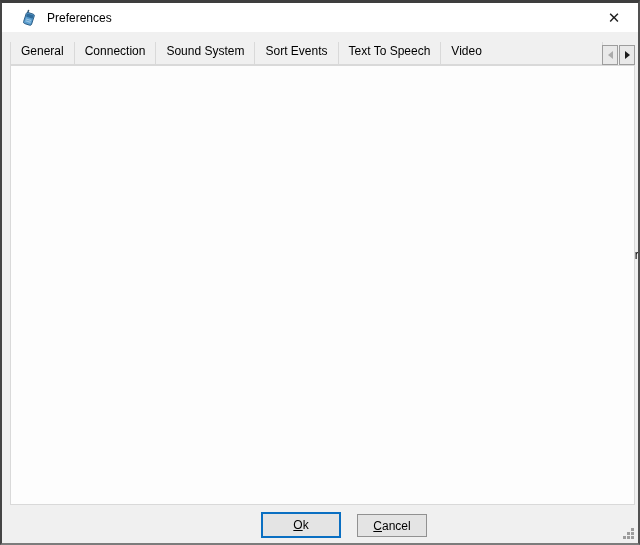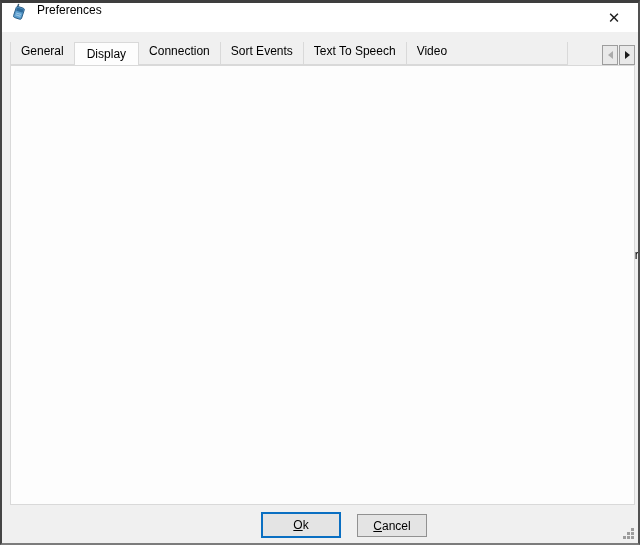--- a/index.html
+++ b/index.html
@@ -8,21 +8,21 @@
     position:relative;width:640px;height:545px;
     background:#f0f0f0;
     font-family:"Liberation Sans", sans-serif;
     font-size:12px;color:#000;
     border-top:3px solid #3e3e3e;border-left:2px solid #454545;
     border-right:2px solid #515151;border-bottom:2px solid #7c7c7c;
     overflow:hidden;
   }
   
   .titlebar{position:absolute;left:0;top:0;width:100%;height:29px;background:#ffffff;
-    display:flex;align-items:flex-start;padding-left:9px;}
+    display:flex;align-items:center;padding-left:19px;}
   .titlebar .app-icon{width:17px;height:17px;margin-right:9px;flex:none;}
   .title-text{font-size:12px;color:#000;}
   .close-btn{position:absolute;right:8px;top:0;width:32px;height:29px;display:flex;
     align-items:center;justify-content:center;font-size:15px;color:#1b1b1b;cursor:default;}
   
   .tabstrip{position:absolute;left:8px;top:39px;width:625px;height:23px;
     display:flex;align-items:flex-end;overflow:hidden;z-index:3;}
   .tab{height:28px;background:#f0f0f0;border:1px solid #d9d9d9;margin-right:-1px;
     display:flex;align-items:center;padding:0 10px;white-space:nowrap;position:relative;}
   .tab.selected{height:23px;background:#fdfdfd;border-bottom:none;z-index:2;
@@ -93,22 +93,22 @@
         <rect x="5.6" y="10.4" width="5.2" height="1.1" fill="#9cc6e4"></rect>
         <rect x="5.6" y="12.3" width="5.2" height="1.1" fill="#9cc6e4"></rect>
       </g>
     </svg>
     <span class="title-text">Preferences</span>
     <div class="close-btn">✕</div>
   </div>
 
   <div class="tabstrip" id="tabstrip">
     <div class="tab">General</div>
-      <div class="tab selected">Display</div>
       <div class="tab">Connection</div>
+      <div class="tab">Sound System</div>
       <div class="tab">Sort Events</div>
       <div class="tab">Text To Speech</div>
       <div class="tab" style="padding-right: 120px;">Video</div>
       <div class="tab-scroll">
       <div class="sbtn">
           <i class="tri-left"></i>
         </div>
       <div class="sbtn">
           <i class="tri-right"></i>
         </div>

